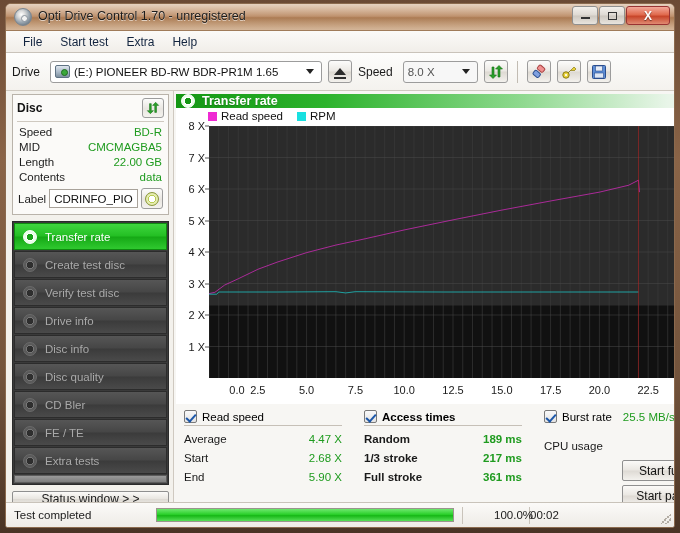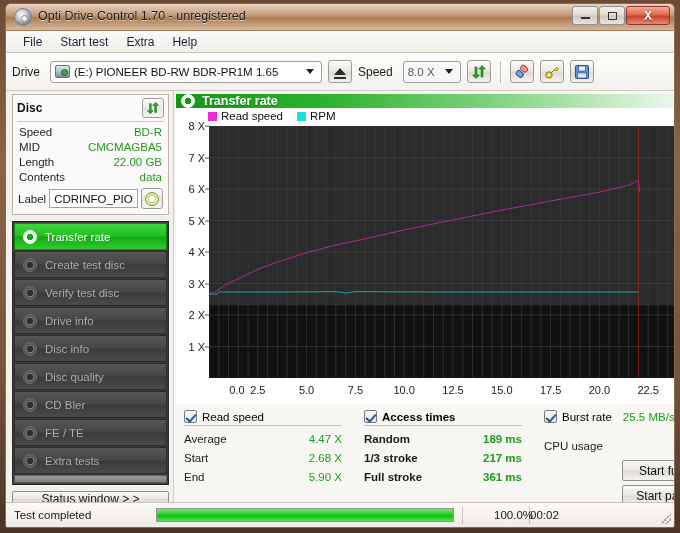--- a/index.html
+++ b/index.html
@@ -130,21 +130,21 @@
   .eject-glyph {
     width: 0; height: 0;
     border-left: 6px solid transparent;
     border-right: 6px solid transparent;
     border-bottom: 7px solid #2c2c2c;
     position: relative;
   }
   .eject-glyph::after {
     content:""; position:absolute; left:-6px; top:9px; width:12px; height:2px; background:#2c2c2c;
   }
-  #speed-combo { width: 58px; color:#555; background:#f7f7f7; }
+  #speed-combo { width: 75px; color:#555; background:#f7f7f7; }
   #speed-combo .dtext { flex:1; }
   .tb-sep { width:1px; height:22px; background:#c2bcb3; margin: 0 3px; }
 
   
   #body {
     position: absolute; top: 87px; left: 0; right: 0; bottom: 25px;
     display: flex;
     background: #f1eee9;
   }
 

